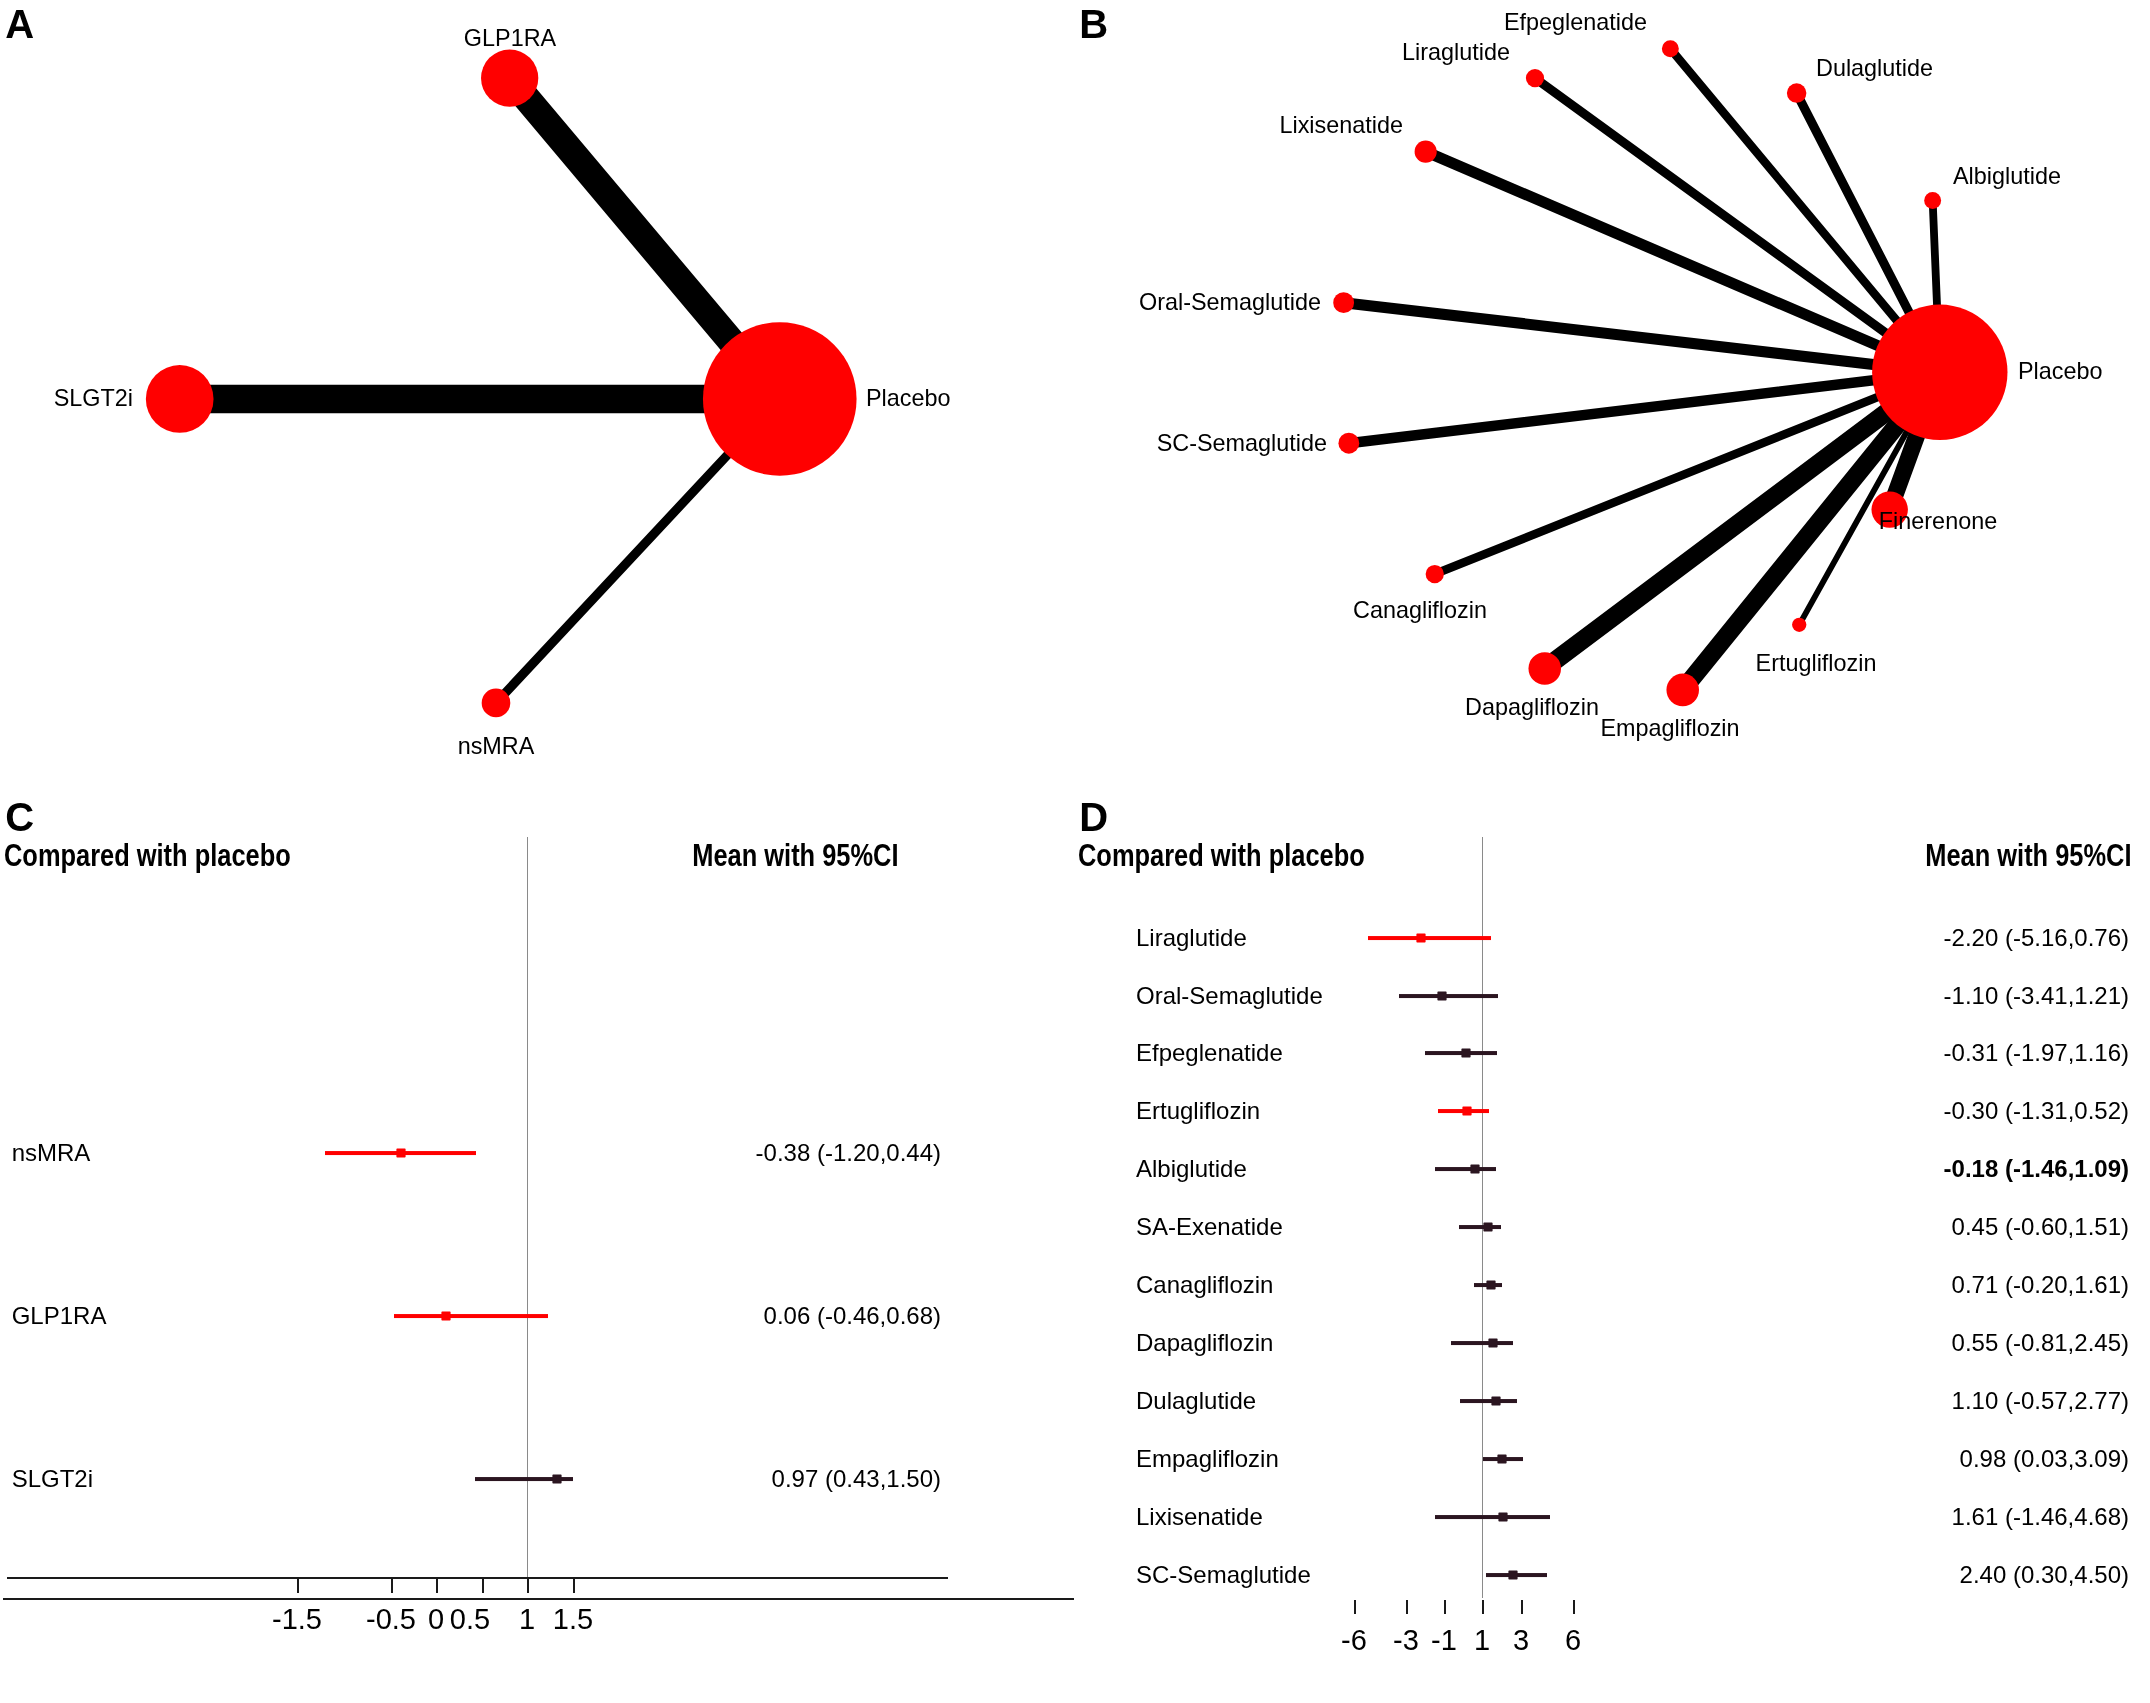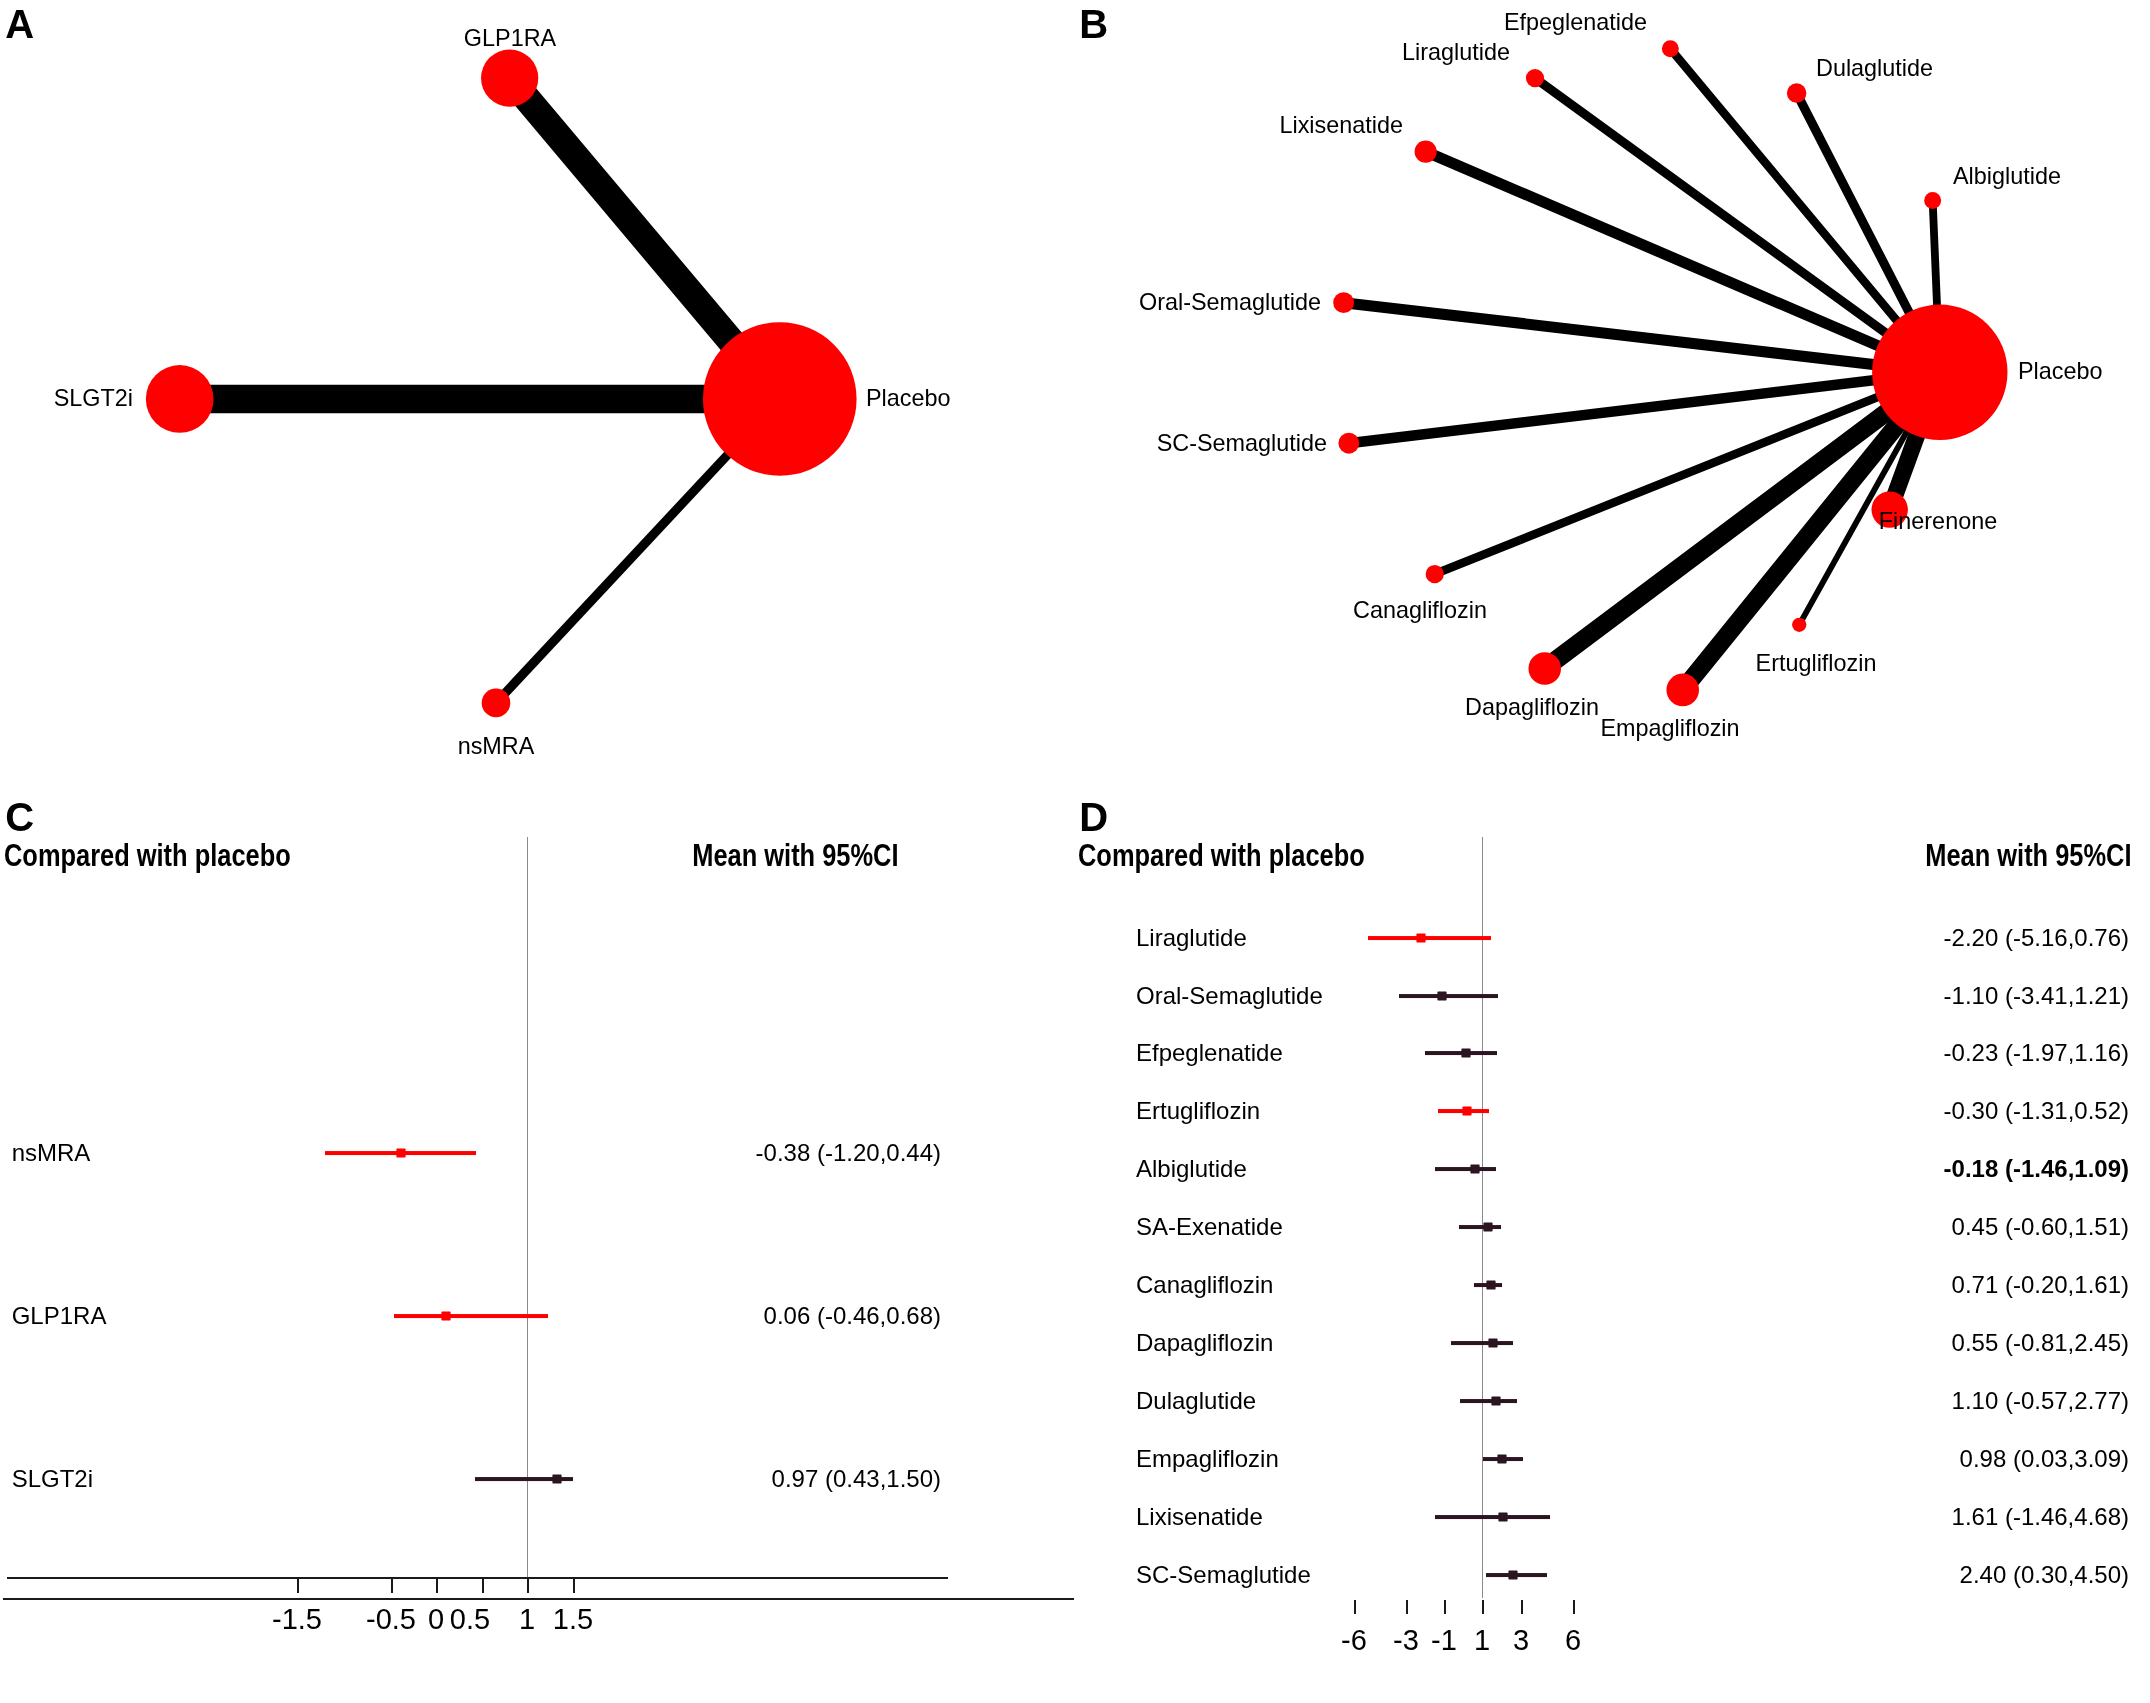--- a/index.html
+++ b/index.html
@@ -163,21 +163,21 @@
       <div class="ci" style="left: 294px; top: 170px; width: 123px; background: rgb(255, 0, 0);"></div>
       <div class="dia" style="left: 347px; top: 170px; border: none; width: 13px; height: 13px; background: rgb(255, 0, 0); clip-path: polygon(50% 0px, 100% 50%, 50% 100%, 0px 50%);"></div>
       <div class="rowvalue" style="left: 1055px; top: 170px; transform: translate(-100%, -50%);">-2.20 (-5.16,0.76)</div>
       <div class="rowlabel" style="left: 62px; top: 228px;">Oral-Semaglutide</div>
       <div class="ci" style="left: 325px; top: 228px; width: 99px; background: rgb(43, 21, 32);"></div>
       <div class="dia" style="left: 368px; top: 228px; border: none; width: 13px; height: 13px; background: rgb(43, 21, 32); clip-path: polygon(50% 0px, 100% 50%, 50% 100%, 0px 50%);"></div>
       <div class="rowvalue" style="left: 1055px; top: 228px; transform: translate(-100%, -50%);">-1.10 (-3.41,1.21)</div>
       <div class="rowlabel" style="left: 62px; top: 285px;">Efpeglenatide</div>
       <div class="ci" style="left: 351px; top: 285px; width: 72px; background: rgb(43, 21, 32);"></div>
       <div class="dia" style="left: 392px; top: 285px; border: none; width: 13px; height: 13px; background: rgb(43, 21, 32); clip-path: polygon(50% 0px, 100% 50%, 50% 100%, 0px 50%);"></div>
-      <div class="rowvalue" style="left: 1055px; top: 285px; transform: translate(-100%, -50%);">-0.23 (-1.97,1.16)</div>
+      <div class="rowvalue" style="left: 1055px; top: 285px; transform: translate(-100%, -50%);">-0.31 (-1.97,1.16)</div>
       <div class="rowlabel" style="left: 62px; top: 343px;">Ertugliflozin</div>
       <div class="ci" style="left: 364px; top: 343px; width: 51px; background: rgb(255, 0, 0);"></div>
       <div class="dia" style="left: 393px; top: 343px; border: none; width: 13px; height: 13px; background: rgb(255, 0, 0); clip-path: polygon(50% 0px, 100% 50%, 50% 100%, 0px 50%);"></div>
       <div class="rowvalue" style="left: 1055px; top: 343px; transform: translate(-100%, -50%);">-0.30 (-1.31,0.52)</div>
       <div class="rowlabel" style="left: 62px; top: 401px;">Albiglutide</div>
       <div class="ci" style="left: 361px; top: 401px; width: 61px; background: rgb(43, 21, 32);"></div>
       <div class="dia" style="left: 401px; top: 401px; border: none; width: 13px; height: 13px; background: rgb(43, 21, 32); clip-path: polygon(50% 0px, 100% 50%, 50% 100%, 0px 50%);"></div>
       <div class="rowvalue" style="left: 1055px; top: 401px; transform: translate(-100%, -50%); font-weight: bold;">-0.18 (-1.46,1.09)</div>
       <div class="rowlabel" style="left: 62px; top: 459px;">SA-Exenatide</div>
       <div class="ci" style="left: 385px; top: 459px; width: 42px; background: rgb(43, 21, 32);"></div>

